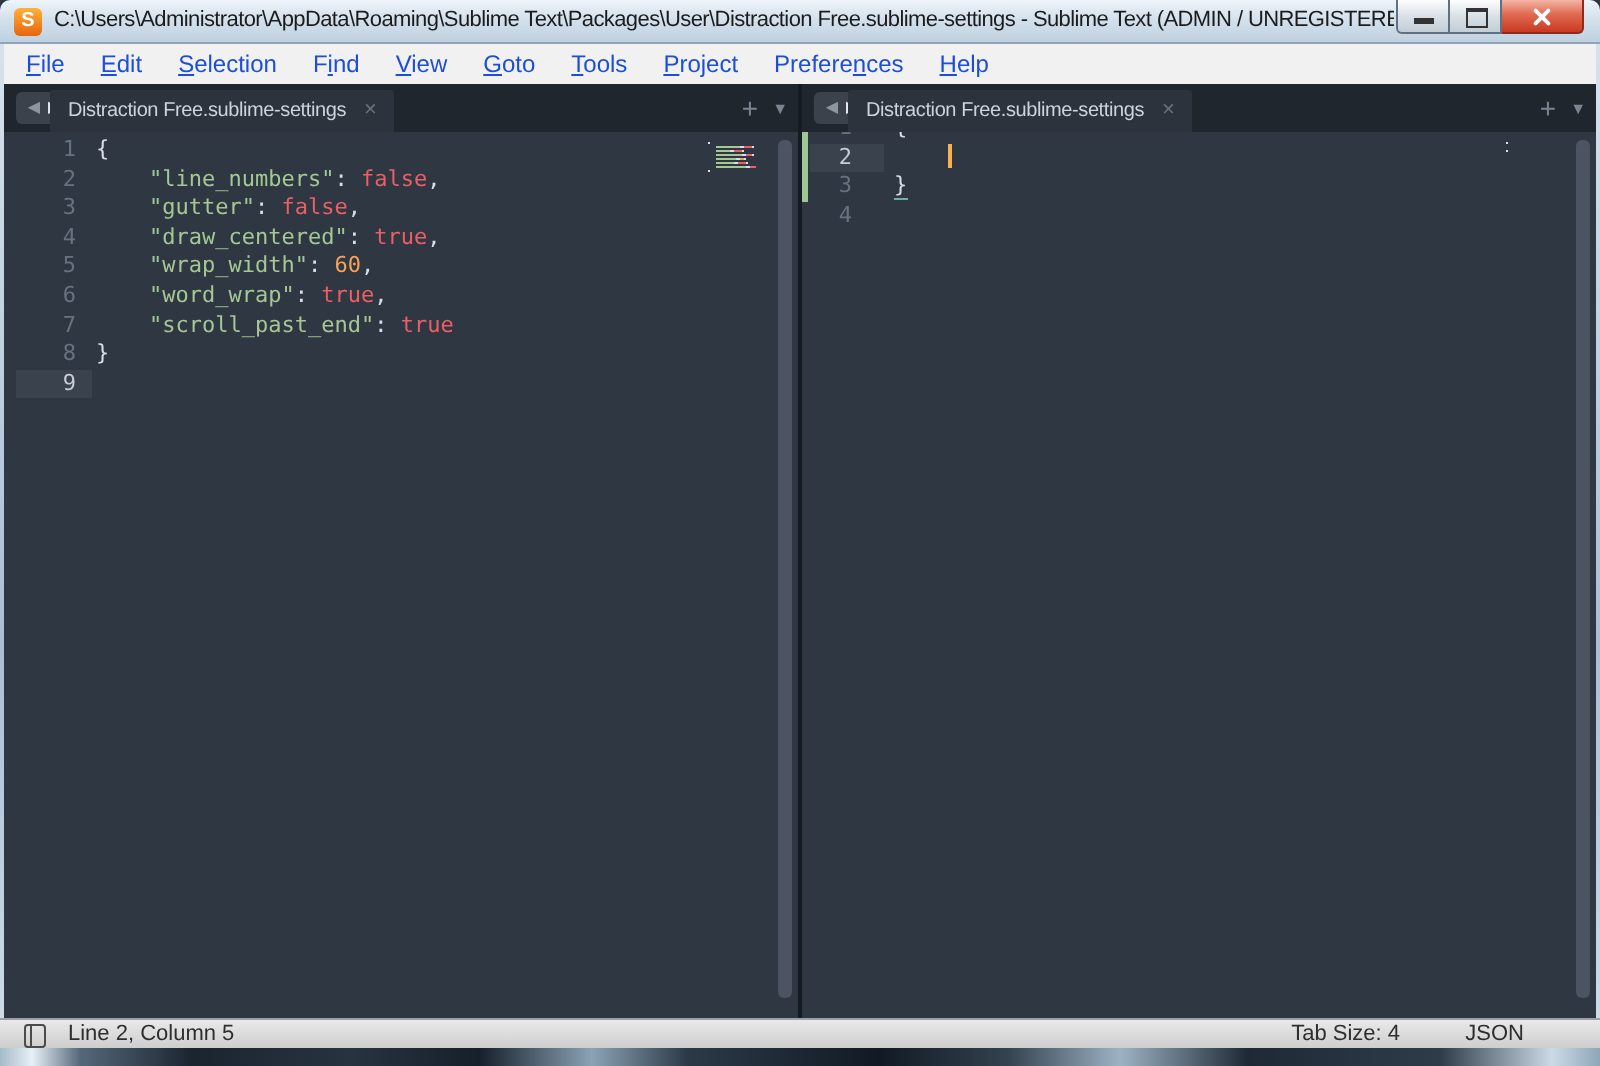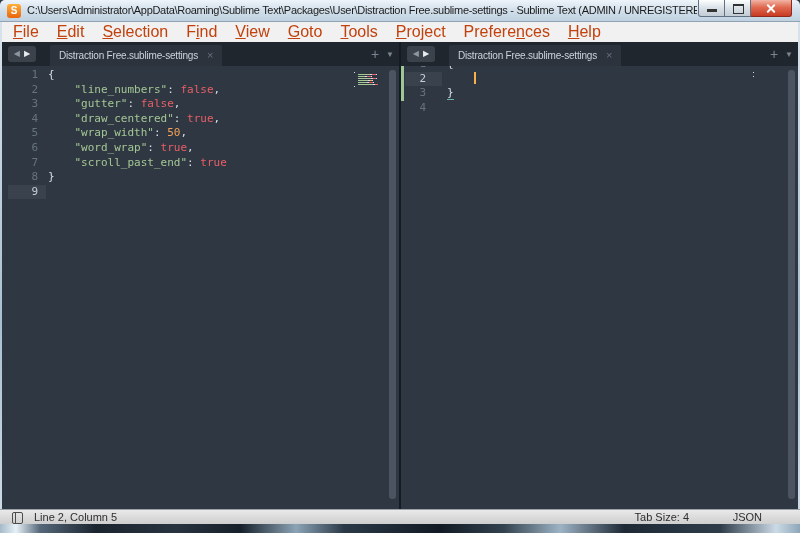--- a/index.html
+++ b/index.html
@@ -21,38 +21,38 @@
   .win-btn.max{width:26px;border-left:none;}
   .win-btn.cls{width:41px;border-left:none;border-radius:0 0 3px 0;border-color:#8e2b1d;
     background:linear-gradient(#f2b5a5,#e06a50 45%,#c73b22);}
   .glyph-min{position:absolute;left:8px;bottom:4px;width:10px;height:3px;background:#333;}
   .glyph-max{position:absolute;left:8px;top:4px;width:9px;height:7px;border:1px solid #333;border-top:2px solid #333;}
   .glyph-x1,.glyph-x2{position:absolute;left:19px;top:3px;width:2px;height:11px;background:#fff;border-radius:1px;}
   .glyph-x1{transform:rotate(45deg);} .glyph-x2{transform:rotate(-45deg);}
 
   .menubar{position:absolute;left:2px;top:22px;width:796px;height:20px;background:#f1f1f1;
     display:flex;align-items:center;padding-left:2px;box-sizing:border-box;}
-  .menu-item{padding:0 9px;font-size:16px;color:#c2410c;line-height:20px;}
+  .menu-item{padding:0 9px;font-size:12px;color:#1d4ed8;line-height:20px;}
   .menu-item .mn{text-decoration:underline;}
 
   .frame-left,.frame-right{position:absolute;top:22px;width:2px;height:502px;
     background:linear-gradient(#d7e2ec,#a9bfd0 60%,#cfdde8);}
   .frame-left{left:0;} .frame-right{right:0;}
   .frame-bottom{position:absolute;left:0;top:524px;width:800px;height:9px;
     background:linear-gradient(90deg,#a5bac9 0%,#e7f0f7 2%,#55687a 5%,#1b2530 12%,#27333f 22%,#16202b 30%,#8ba3b5 37%,#2b3947 43%,#111a24 55%,#33424f 63%,#9db3c4 70%,#1e2935 78%,#2e3c4a 90%,#cbdae6 97%,#8ea6b8 100%);}
 
   
   .tabstrip{position:absolute;top:42px;height:24px;background:#20262d;}
   #tabstrip-left{left:2px;width:397px;}
   #tabstrip-right{left:401px;width:397px;}
   .nav-btn{position:absolute;left:6px;top:4px;width:28px;height:16px;background:#3b424c;
     border-radius:3px;display:flex;align-items:center;justify-content:center;gap:4px;}
   .nav-back{font-size:8px;color:#8d959f;line-height:16px;}
   .nav-fwd{font-size:8px;color:#e8ecf0;line-height:16px;}
-  .tab{position:absolute;left:48px;top:3px;height:21px;background:#2c333c;border-radius:2px 2px 0 0;
+  .tab{position:absolute;left:23px;top:3px;height:21px;background:#2c333c;border-radius:2px 2px 0 0;
     display:flex;align-items:center;padding:0 9px;}
   .tab-label{font-size:10px;letter-spacing:-0.2px;color:#ccd3dc;white-space:nowrap;}
   .tab-close{margin-left:9px;color:#67717d;font-size:11px;line-height:11px;}
   .tab-actions{position:absolute;right:5px;top:3px;height:18px;display:flex;align-items:center;gap:7px;}
   .act-plus{color:#7b8591;font-size:14px;line-height:16px;}
   .act-caret{color:#7b8591;font-size:8px;}
 
   
   .editor{position:absolute;top:66px;height:443px;background:#2f3842;overflow:hidden;}
   #editor-left{left:2px;width:397px;}
@@ -79,21 +79,21 @@
   .mm-seg{display:inline-block;height:1.5px;background:currentColor;}
 
   .vscroll{position:absolute;right:3px;top:4px;width:7px;height:429px;background:#4b5460;border-radius:3px;}
 
   
   .statusbar{position:absolute;left:0;top:509px;width:800px;height:15px;
     background:linear-gradient(#e9e9e9,#cecece);border-top:1px solid #9aa1a9;box-sizing:border-box;}
   .status-icon{position:absolute;left:12px;top:2px;width:9px;height:10px;border:1px solid #4c4c4c;border-radius:2px;}
   .status-icon::after{content:"";position:absolute;left:2px;top:0;width:1px;height:10px;background:#4c4c4c;}
   .status-text{position:absolute;top:0;font-size:11px;color:#2e2e2e;line-height:14px;white-space:nowrap;}
-  #caret-pos{left:34px;} #tab-size{right:111px;} #syntax-name{right:38px;}
+  #caret-pos{left:34px;} #tab-size{right:100px;} #syntax-name{right:38px;}
 </style>
 </head>
 <body>
 
 <div id="window">
 
   <div class="titlebar">
     <div class="app-icon">S</div>
     <div class="title-text">C:\Users\Administrator\AppData\Roaming\Sublime Text\Packages\User\Distraction Free.sublime-settings - Sublime Text (ADMIN / UNREGISTERED)</div>
     <div class="win-controls">
@@ -152,21 +152,21 @@
       <span class="act-caret">▼</span>
     </div>
   </div>
 
   <div class="editor" id="editor-left">
     <div class="rows">
         <div class="row"><span class="num">1</span><span class="code"><span class="c-punct">{</span></span></div>
         <div class="row"><span class="num">2</span><span class="code"><span class="c-ws">    </span><span class="c-key">"line_numbers"</span><span class="c-punct">: </span><span class="c-const">false</span><span class="c-punct">,</span></span></div>
         <div class="row"><span class="num">3</span><span class="code"><span class="c-ws">    </span><span class="c-key">"gutter"</span><span class="c-punct">: </span><span class="c-const">false</span><span class="c-punct">,</span></span></div>
         <div class="row"><span class="num">4</span><span class="code"><span class="c-ws">    </span><span class="c-key">"draw_centered"</span><span class="c-punct">: </span><span class="c-const">true</span><span class="c-punct">,</span></span></div>
-        <div class="row"><span class="num">5</span><span class="code"><span class="c-ws">    </span><span class="c-key">"wrap_width"</span><span class="c-punct">: </span><span class="c-num">50</span><span class="c-punct">,</span></span></div>
+        <div class="row"><span class="num">5</span><span class="code"><span class="c-ws">    </span><span class="c-key">"wrap_width"</span><span class="c-punct">: </span><span class="c-num">60</span><span class="c-punct">,</span></span></div>
         <div class="row"><span class="num">6</span><span class="code"><span class="c-ws">    </span><span class="c-key">"word_wrap"</span><span class="c-punct">: </span><span class="c-const">true</span><span class="c-punct">,</span></span></div>
         <div class="row"><span class="num">7</span><span class="code"><span class="c-ws">    </span><span class="c-key">"scroll_past_end"</span><span class="c-punct">: </span><span class="c-const">true</span></span></div>
         <div class="row"><span class="num">8</span><span class="code"><span class="c-punct">}</span></span></div>
         <div class="row"><span class="num active">9</span><span class="code"></span></div>
       </div>
     <div class="minimap">
         <div class="mm-row"><span class="mm-seg c-punct" style="width: 0.9px;"></span></div>
         <div class="mm-row"><span class="mm-seg c-ws" style="width: 3.6px;"></span><span class="mm-seg c-key" style="width: 12.6px;"></span><span class="mm-seg c-punct" style="width: 1.8px;"></span><span class="mm-seg c-const" style="width: 4.5px;"></span><span class="mm-seg c-punct" style="width: 0.9px;"></span></div>
         <div class="mm-row"><span class="mm-seg c-ws" style="width: 3.6px;"></span><span class="mm-seg c-key" style="width: 7.2px;"></span><span class="mm-seg c-punct" style="width: 1.8px;"></span><span class="mm-seg c-const" style="width: 4.5px;"></span><span class="mm-seg c-punct" style="width: 0.9px;"></span></div>
         <div class="mm-row"><span class="mm-seg c-ws" style="width: 3.6px;"></span><span class="mm-seg c-key" style="width: 13.5px;"></span><span class="mm-seg c-punct" style="width: 1.8px;"></span><span class="mm-seg c-const" style="width: 3.6px;"></span><span class="mm-seg c-punct" style="width: 0.9px;"></span></div>

